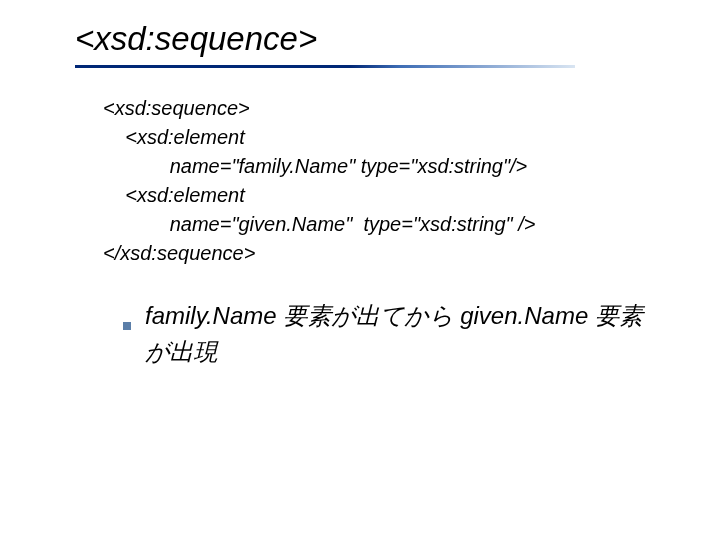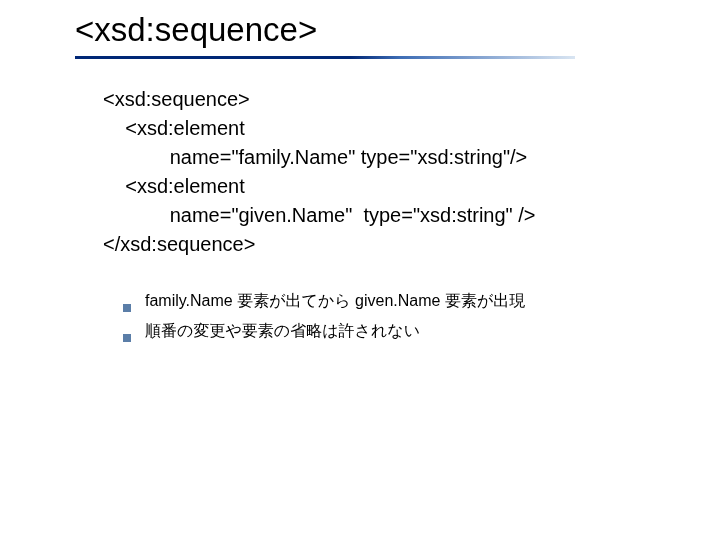--- a/index.html
+++ b/index.html
@@ -7,21 +7,22 @@
     padding: 0;
     width: 720px;
     height: 540px;
     background: #fff;
     font-family: "Meiryo", "Hiragino Kaku Gothic Pro", "Arial", sans-serif;
     color: #000;
     position: relative;
     box-sizing: border-box;
   }
   .slide {
-    padding: 9px 60px 20px 75px;
+    padding: 18px 60px 20px 75px;
+    font-style: italic;
   }
   .title {
     font-size: 33px;
     line-height: 1.3;
     margin-bottom: 26px;
     font-weight: normal;
   }
   .title-underline {
     margin-top: 4px;
     height: 3px;
@@ -47,21 +48,21 @@
   .sq {
     width: 8px;
     height: 8px;
     background: #5b7ea8;
     flex: 0 0 8px;
     margin-right: 14px;
     position: relative;
     top: 6px;
   }
   .bullet-text {
-    font-size: 16px;
+    font-size: 24px;
     line-height: 1.5;
   }
 </style>
 </head>
 <body>
 
 <div class="slide">
   <div class="title">
     <div>&lt;xsd:sequence&gt;</div>
     <div class="title-underline"></div>
@@ -72,18 +73,14 @@
             name="family.Name" type="xsd:string"/&gt;
     &lt;xsd:element
             name="given.Name"  type="xsd:string" /&gt;
 &lt;/xsd:sequence&gt;</div>
 
   <div class="bullets">
     <div class="bullet-row">
       <div class="sq"></div>
       <div class="bullet-text">family.Name 要素が出てから given.Name 要素が出現</div>
     </div>
-    <div class="bullet-row">
-      <div class="sq"></div>
-      <div class="bullet-text">順番の変更や要素の省略は許されない</div>
-    </div>
   </div>
 </div>
 
 </body></html>

